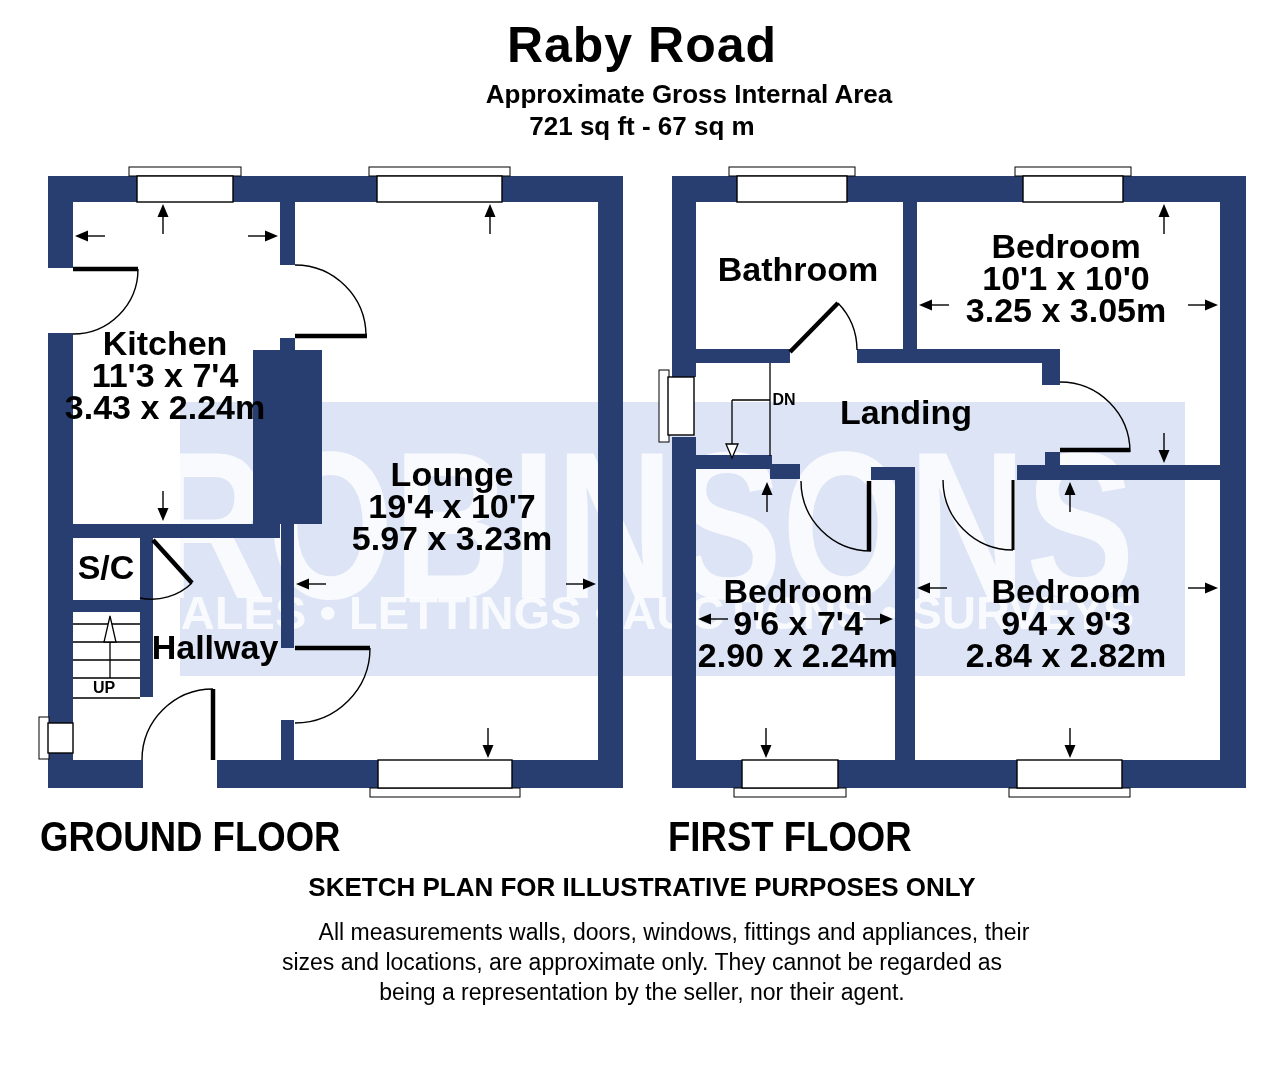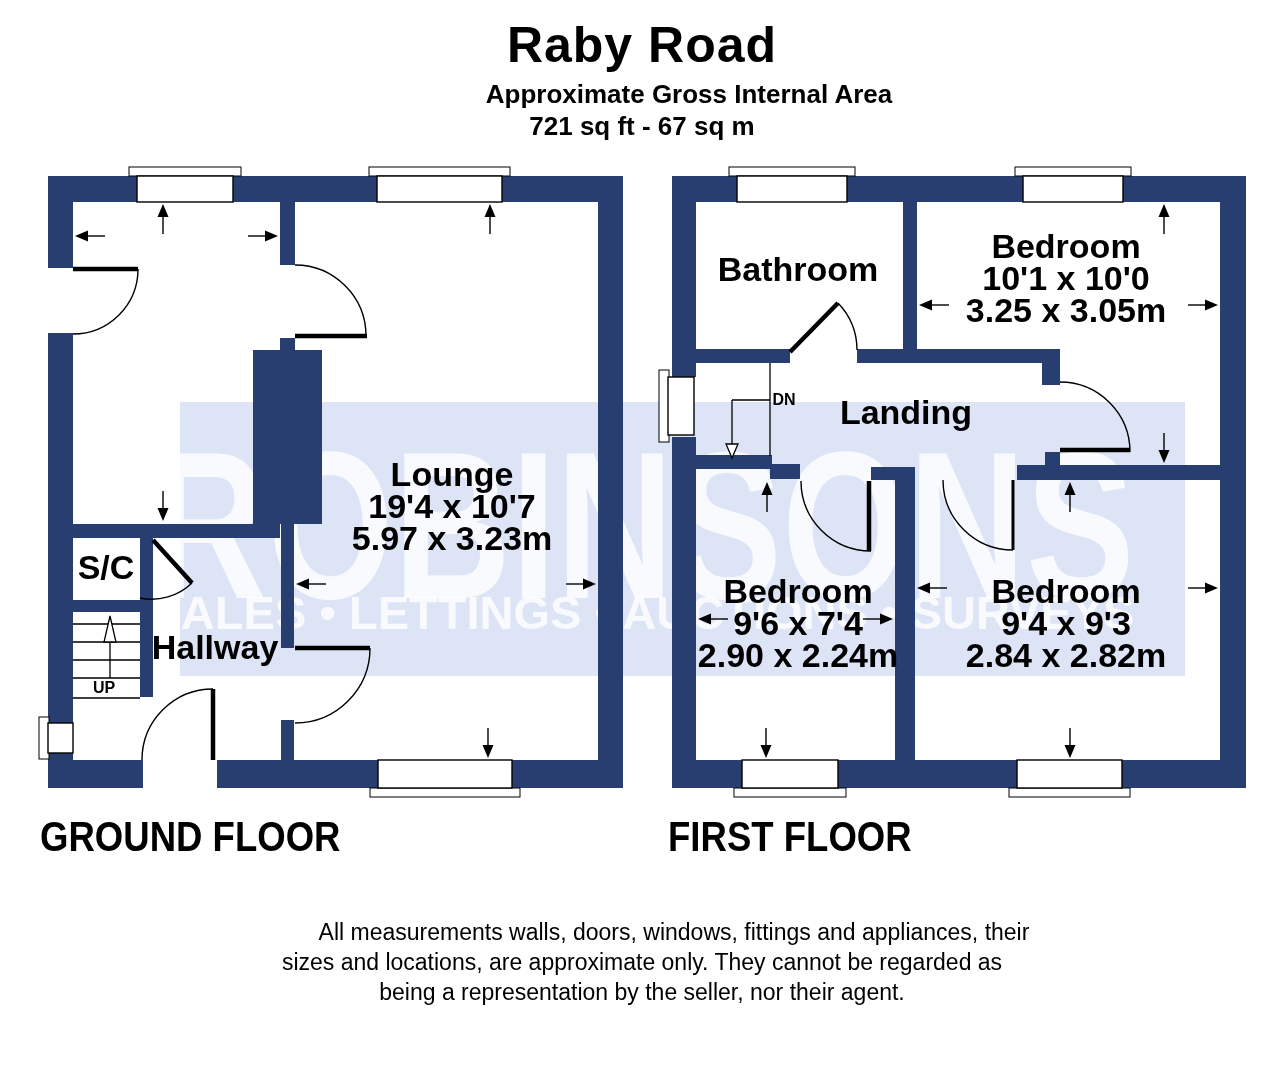--- a/index.html
+++ b/index.html
@@ -184,20 +184,25 @@
         <path d="M1070,495 V512" stroke="#000000" stroke-width="1.4" fill="none"></path>
         <polygon points="917,588 930,582.5 930,593.5" fill="#000000"></polygon>
         <path d="M930,588 H947" stroke="#000000" stroke-width="1.4" fill="none"></path>
         <polygon points="1218,588 1205,582.5 1205,593.5" fill="#000000"></polygon>
         <path d="M1205,588 H1188" stroke="#000000" stroke-width="1.4" fill="none"></path>
         <polygon points="1070,758 1064.5,745 1075.5,745" fill="#000000"></polygon>
         <path d="M1070,745 V728" stroke="#000000" stroke-width="1.4" fill="none"></path>
       </g>
   </svg>
 
+  <div class="room-label" style="left:165px;top:375px;">
+    <div>Kitchen</div>
+    <div>11'3 x 7'4</div>
+    <div>3.43 x 2.24m</div>
+  </div>
   <div class="room-label" style="left:452px;top:506px;">
     <div>Lounge</div>
     <div>19'4 x 10'7</div>
     <div>5.97 x 3.23m</div>
   </div>
   <div class="room-label" style="left:106px;top:567px;">S/C</div>
   <div class="room-label" style="left:215px;top:647px;">Hallway</div>
   <div class="small-label" style="left:104px;top:688px;">UP</div>
 
   <div class="room-label" style="left:798px;top:269px;">Bathroom</div>
@@ -215,16 +220,17 @@
   </div>
   <div class="room-label" style="left:1066px;top:623px;">
     <div>Bedroom</div>
     <div>9'4 x 9'3</div>
     <div>2.84 x 2.82m</div>
   </div>
 
   <div class="abs floor-label" style="left:40px;">GROUND FLOOR</div>
   <div class="abs floor-label" style="left:668px;">FIRST FLOOR</div>
 
+  <div class="abs ctr" id="notice">SKETCH PLAN FOR ILLUSTRATIVE PURPOSES ONLY</div>
   <div class="abs disclaimer-line" style="top:917px;padding-left:32px;">All measurements walls, doors, windows, fittings and appliances, their</div>
   <div class="abs disclaimer-line" style="top:947px;">sizes and locations, are approximate only. They cannot be regarded as</div>
   <div class="abs disclaimer-line" style="top:977px;">being a representation by the seller, nor their agent.</div>
 </div>
 
 </body></html>

